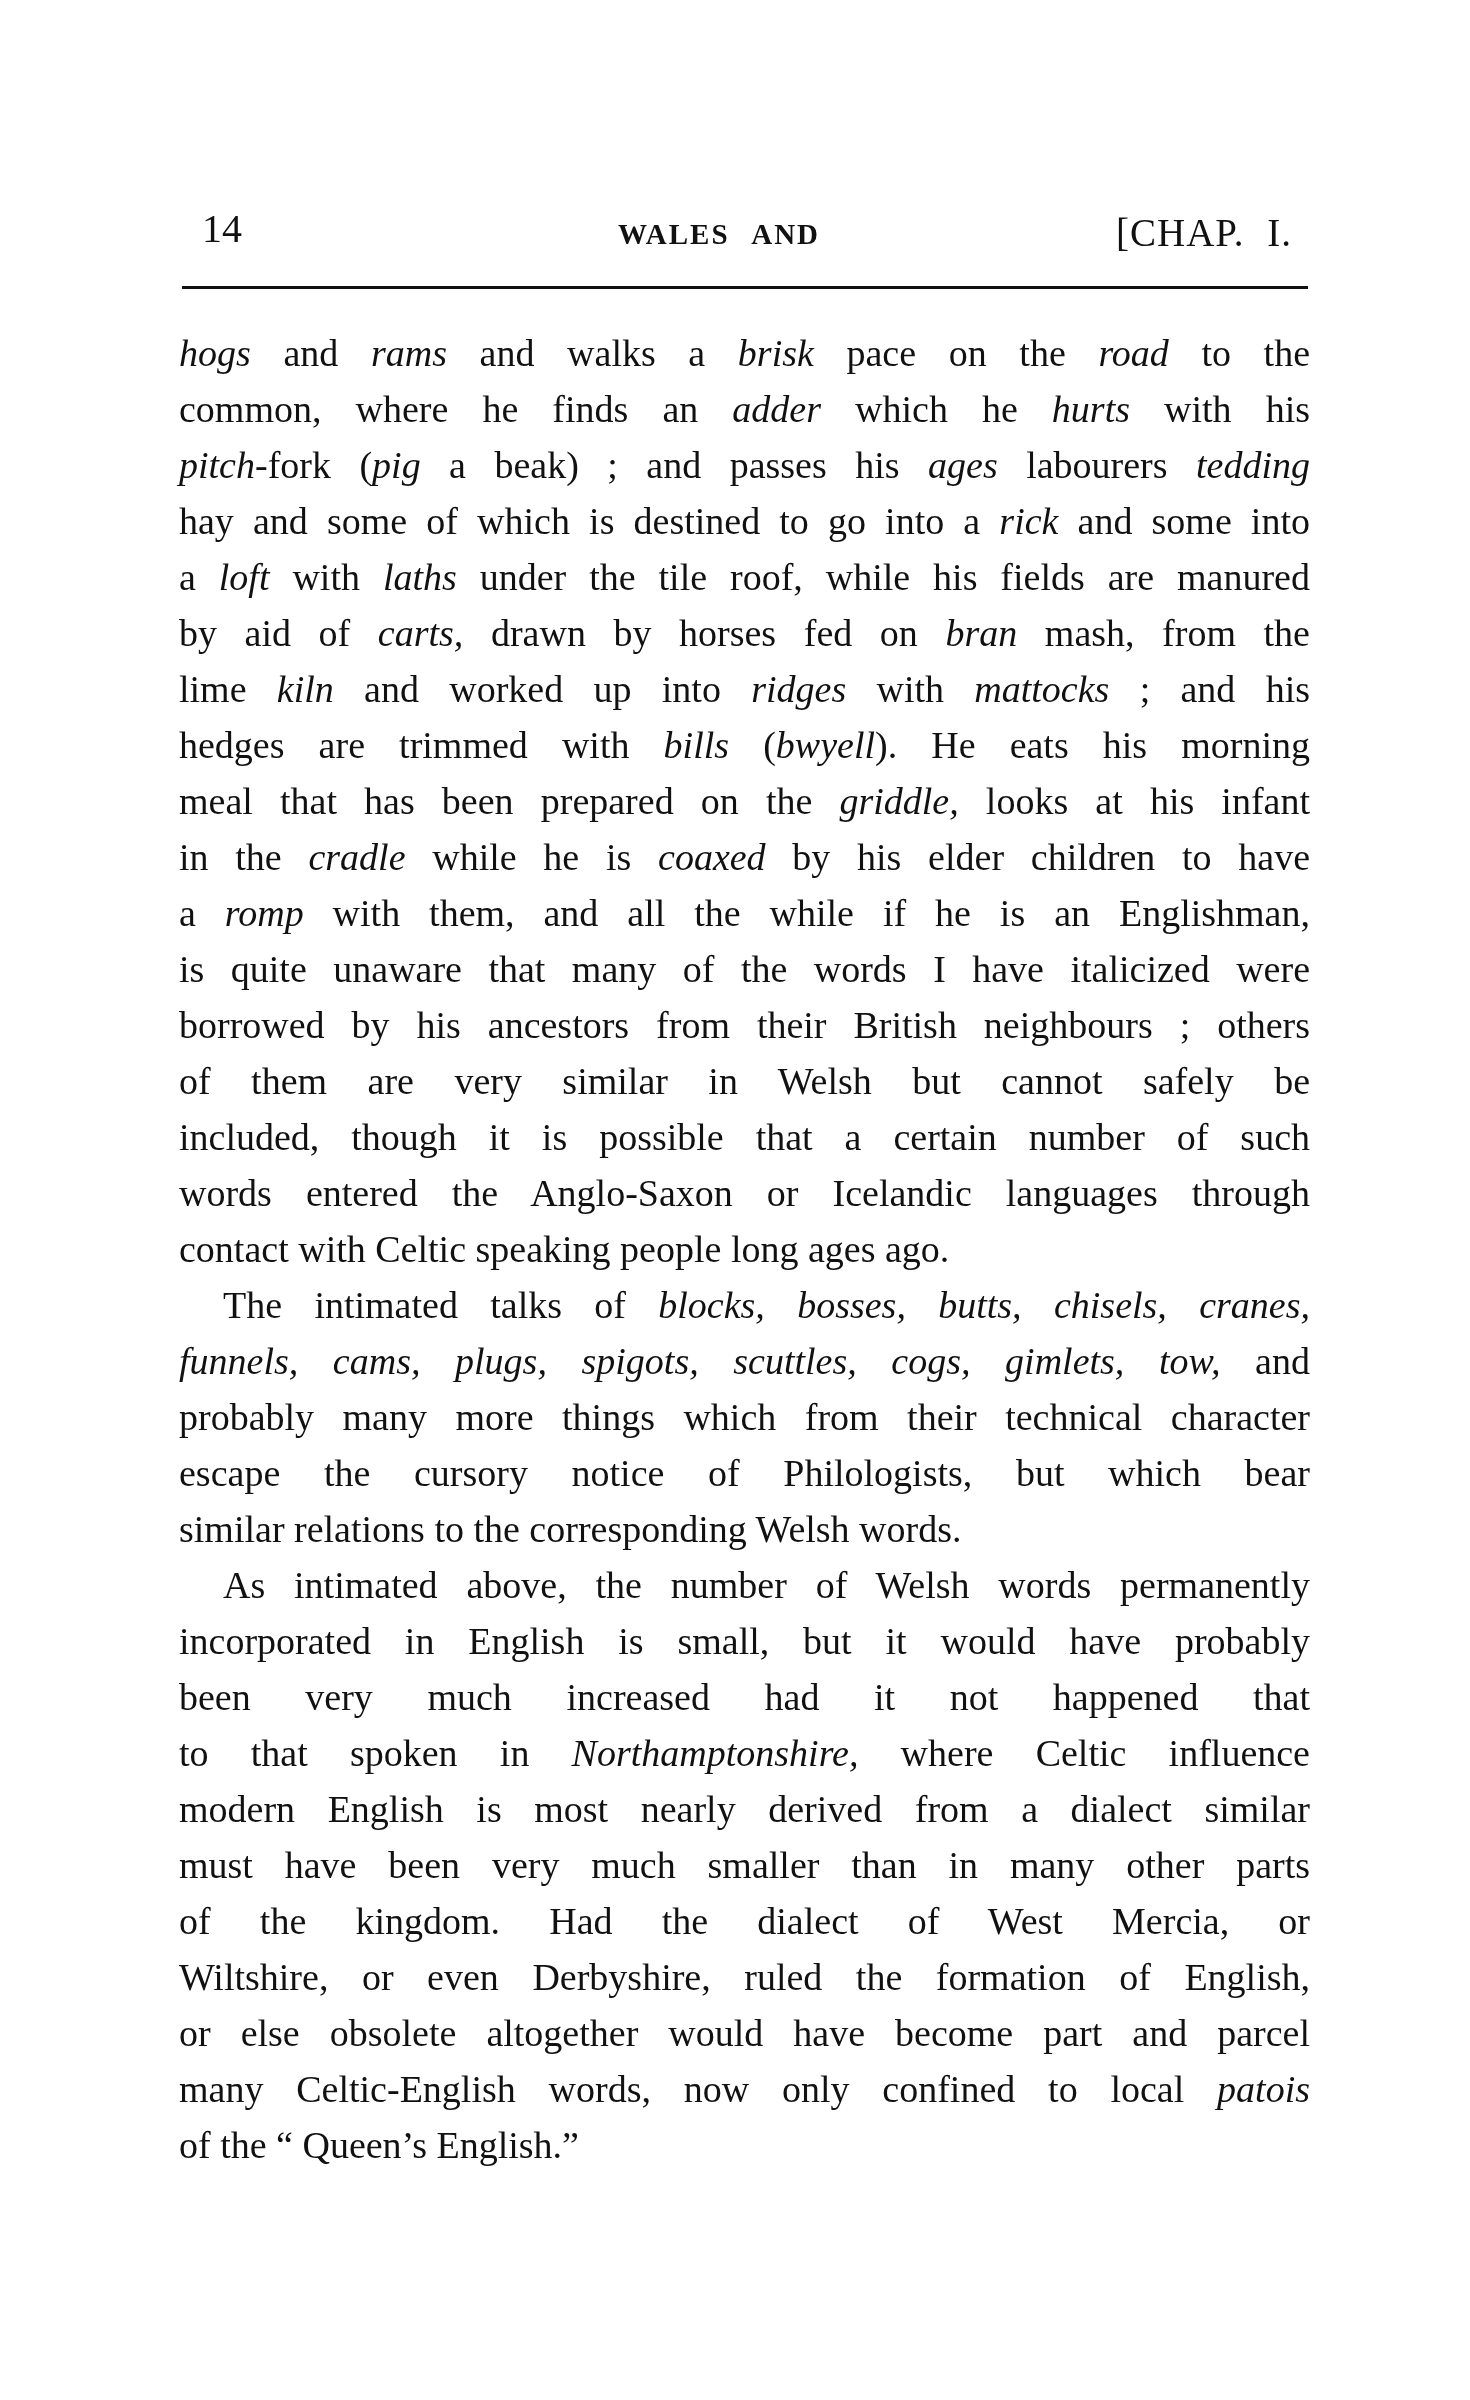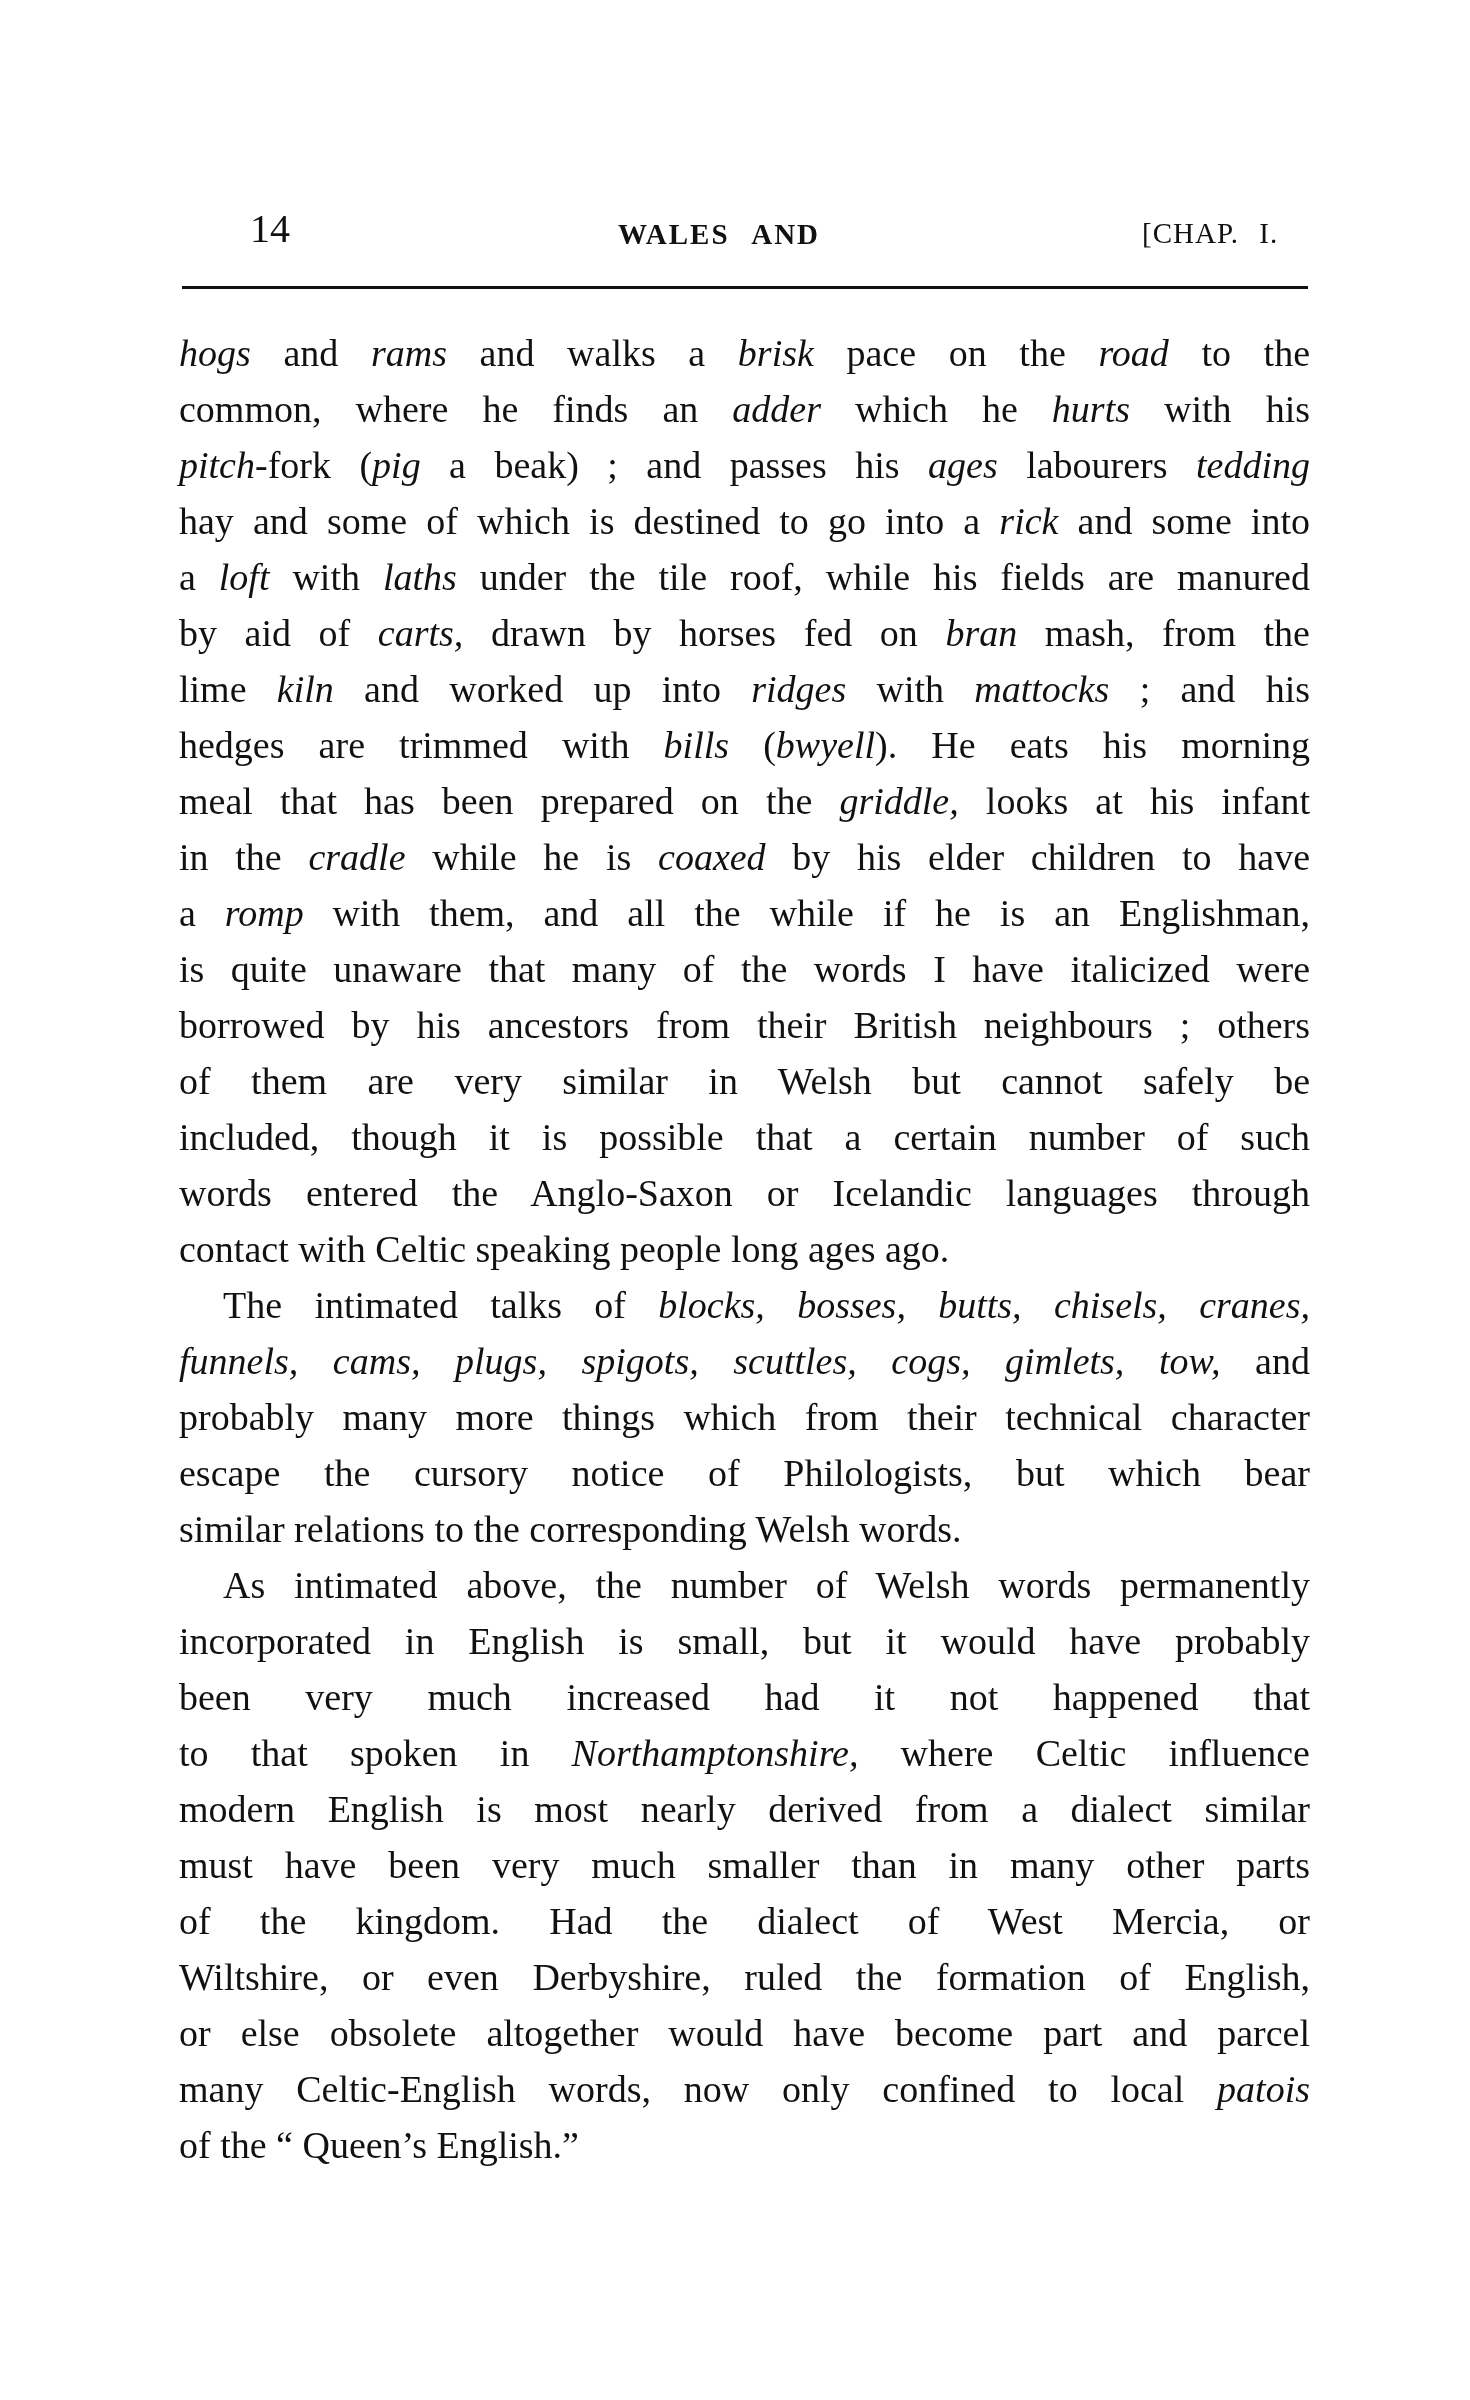--- a/index.html
+++ b/index.html
@@ -1,24 +1,24 @@
 <!DOCTYPE html>
 <html><head>
 <meta charset="utf-8">
 <style>
   html, body { margin:0; padding:0; background:#ffffff; }
   body { width:1470px; height:2400px; position:relative; overflow:hidden;
          font-family:"Liberation Serif","DejaVu Serif",serif; color:#111; }
   .page { position:absolute; left:0; top:0; width:1470px; height:2400px; }
   .running-head { position:absolute; left:180px; top:205px; width:1128px; height:48px; }
-  .folio { position:absolute; left:22px; top:0; font-size:40px; line-height:48px;margin-left:48px; }
+  .folio { position:absolute; left:22px; top:0; font-size:40px; line-height:48px; }
   .head-title { position:absolute; left:438px; top:4px; font-size:29px; line-height:48px;
                 font-weight:bold; letter-spacing:2px; word-spacing:14px; transform:scaleY(1.05); }
-  .head-chap { position:absolute; left:936px; top:4px; font-size:29px; line-height:48px;
-               letter-spacing:1px; word-spacing:12px;margin-left:26px; }
+  .head-chap { position:absolute; left:936px; top:4px; font-size:39px; line-height:48px;
+               letter-spacing:1px; word-spacing:12px; }
   .rule { position:absolute; left:182px; top:286px; width:1126px; height:3px; background:#111; }
   .body-text { position:absolute; left:179px; top:325px; width:1131px; }
   .line { display:block; height:56px; line-height:56px; font-size:38px;
           text-align:justify; text-align-last:justify; white-space:nowrap;
           overflow:visible; }
   .line.last { text-align-last:left; }
   .line.indent { padding-left:44px; }
   .line span.i { font-style:italic; }
 </style>
 </head>

